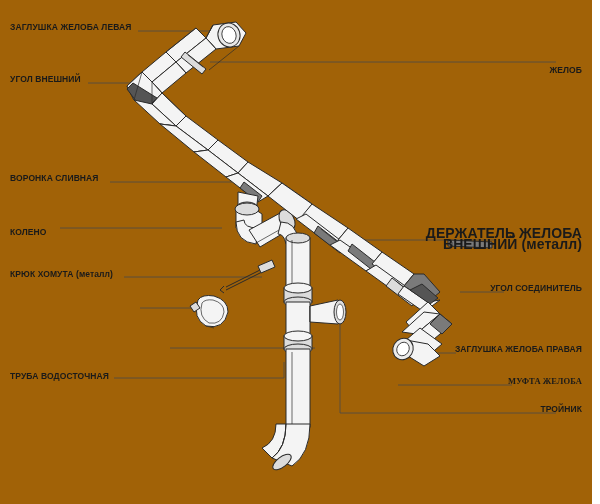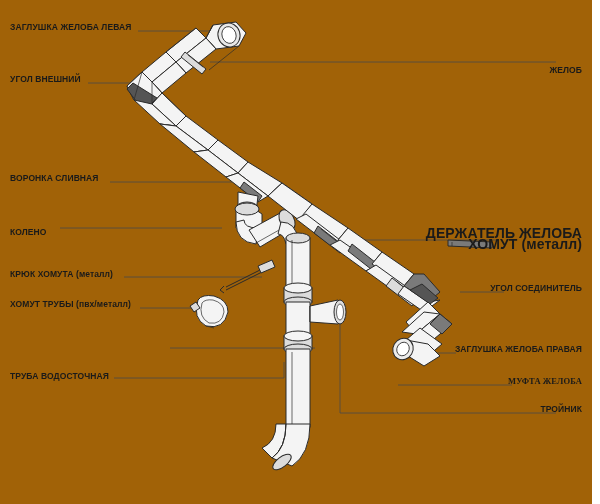--- a/index.html
+++ b/index.html
@@ -234,33 +234,30 @@
   </div>
   <div class="label" style="left:10px; top:173px;">
     <span>ВОРОНКА СЛИВНАЯ</span>
   </div>
   <div class="label" style="left:10px; top:219px;margin-top:8px;">
     <span>КОЛЕНО</span>
   </div>
   <div class="label" style="left:10px; top:269px;">
     <span>КРЮК ХОМУТА (металл)</span>
   </div>
-  <div class="label" style="left:10px; top:299px;">
-    <span>ХОМУТ ТРУБЫ (пвх/металл)</span>
-  </div>
   <div class="label" style="left:10px; top:371px;">
     <span>ТРУБА ВОДОСТОЧНАЯ</span>
   </div>
 
   <div class="label right" style="right:10px; top:53px;margin-top:12px;">
     <span>ЖЕЛОБ</span>
   </div>
   <div class="label right" style="right:10px; top:228px;">
     <span class="label-sub">ДЕРЖАТЕЛЬ ЖЕЛОБА</span>
-    <span class="label-sub">ХОМУТ (металл)</span>
+    <span class="label-sub">ВНЕШНИЙ (металл)</span>
   </div>
   <div class="label right" style="right:10px; top:283px;">
     <span>УГОЛ СОЕДИНИТЕЛЬ</span>
   </div>
   <div class="label right" style="right:10px; top:344px;">
     <span>ЗАГЛУШКА ЖЕЛОБА ПРАВАЯ</span>
   </div>
   <div class="label right" style="right:10px; top:376px;font-family:Liberation Serif, serif;">
     <span>МУФТА ЖЕЛОБА</span>
   </div>

